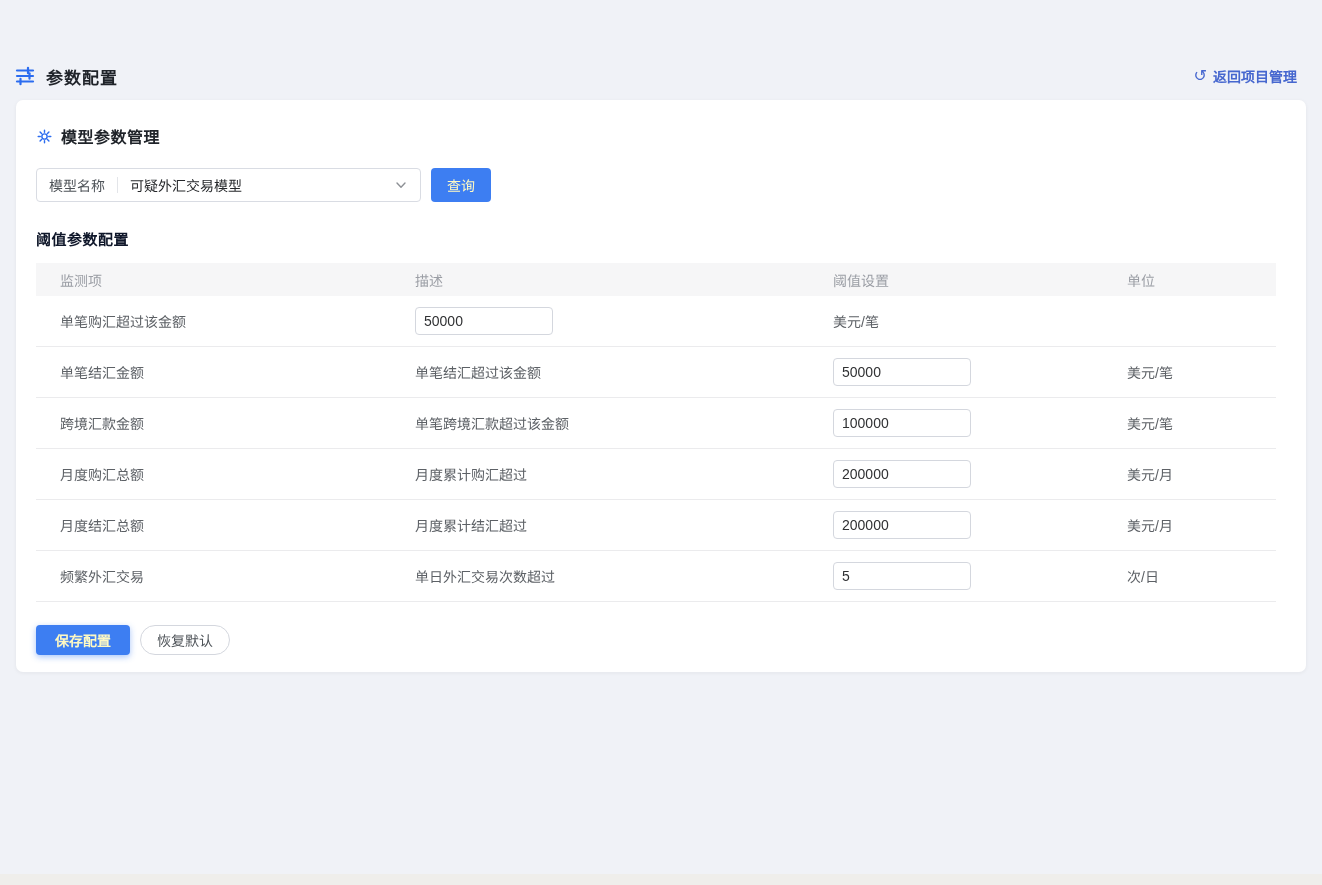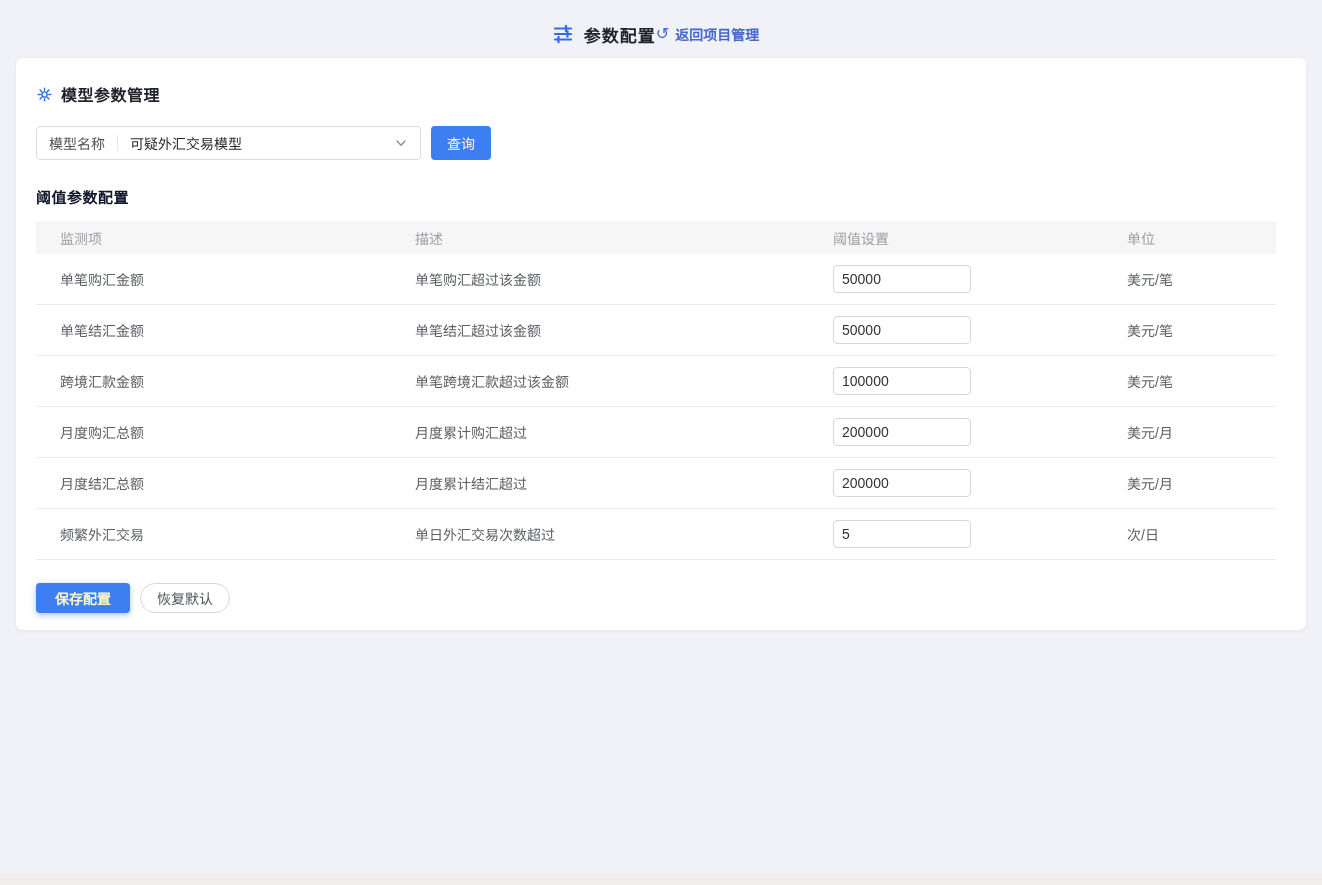--- a/index.html
+++ b/index.html
@@ -7,22 +7,23 @@
   body {
     font-family:"Liberation Sans","DejaVu Sans",sans-serif;
     background:#f0f2f7;
     color:#26282b;
     position:relative;
   }
 
   
   .page-header {
     height:56px;
-    display:flex; align-items:center; justify-content:center;
+    display:flex; align-items:center; justify-content:space-between;
     padding:12px 25px 0 14px;
+    margin-top:42px;
   }
   .header-left { display:flex; align-items:center; gap:10px; }
   .page-title { font-size:17px; font-weight:bold; color:#1f2329; letter-spacing:1px; }
   .back-link {
     display:flex; align-items:center; gap:6px;
     color:#4667cf; font-size:14px; font-weight:bold; cursor:pointer;
   }
   .back-glyph { font-size:16px; font-weight:normal; line-height:1; }
 
   
@@ -162,21 +163,20 @@
 
   <div class="threshold-table">
     <div class="t-row t-head">
       <div>监测项</div>
       <div>描述</div>
       <div>阈值设置</div>
       <div>单位</div>
     </div>
     <div>
   <div class="t-row t-body-row">
-    <div>单笔购汇金额</div>
     <div>单笔购汇超过该金额</div>
     <div>
       <input class="threshold-input" type="text" value="50000" style="">
     </div>
     <div>美元/笔</div>
   </div>
 
   <div class="t-row t-body-row">
     <div>单笔结汇金额</div>
     <div>单笔结汇超过该金额</div>

